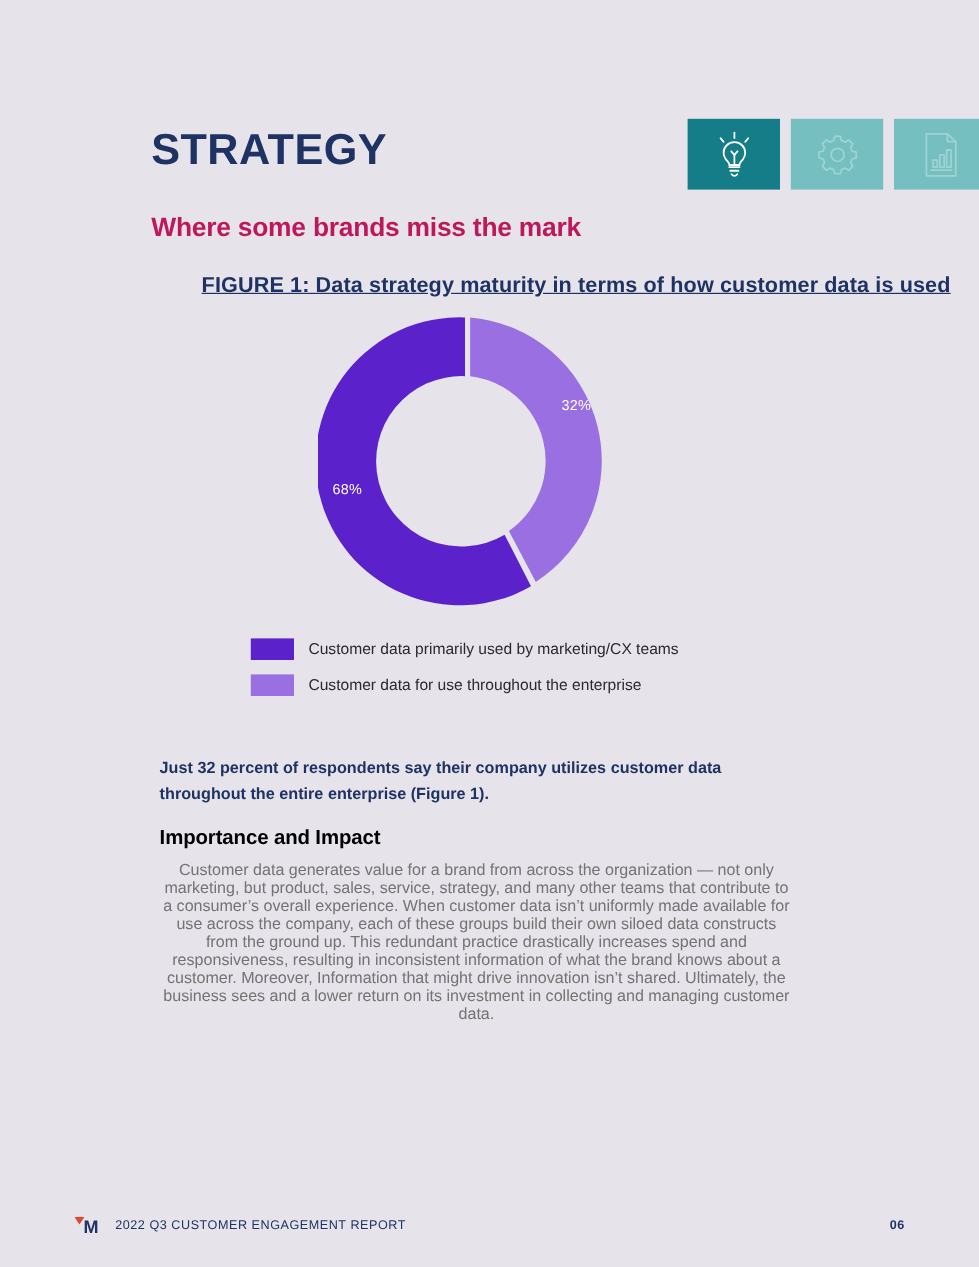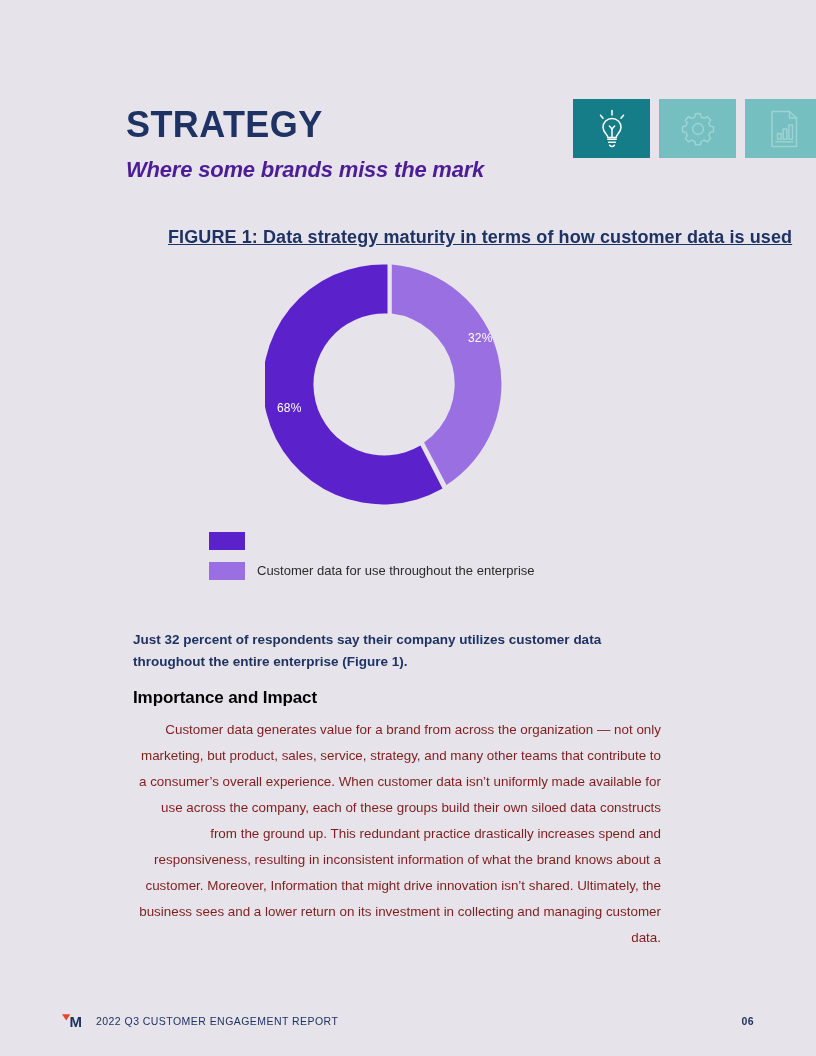--- a/index.html
+++ b/index.html
@@ -31,27 +31,26 @@
     font-size: 36px;
     font-weight: bold;
     letter-spacing: 0.4px;
     color: #1e3263;
     line-height: 42px;
   }
 
   .page-subtitle {
     position: absolute;
     left: 126px;
-    top: 156px;
+    top: 176px;
     font-size: 22px;
     font-weight: bold;
-    color: #4c1d95;
+    color: #be185d;
     letter-spacing: -0.2px;
     line-height: 28px;
-    font-style: italic;
   }
 
   
   .icon-strip {
     position: absolute;
     top: 99px;
     left: 573px;
     display: flex;
     gap: 9px;
   }
@@ -151,23 +150,23 @@
     color: #000000;
     letter-spacing: -0.1px;
   }
 
   .body-copy {
     position: absolute;
     left: 133px;
     top: 717px;
     width: 528px;
     font-size: 13.4px;
-    color: #7f1d1d;
-    line-height: 26px;
-    text-align: right;
+    color: #737373;
+    line-height: 15px;
+    text-align: center;
   }
 
   
   .footer {
     position: absolute;
     left: 62px;
     right: 62px;
     top: 1012px;
     display: flex;
     align-items: center;
@@ -266,20 +265,21 @@
                Z"></path>
     </svg>
     <span class="donut-label big">68%</span>
     <span class="donut-label small">32%</span>
   </div>
 
   <div class="legend">
 
     <div class="legend-row">
       <span class="legend-swatch" style="background:#5b22cc"></span>
+      <span class="legend-text">Customer data primarily used by marketing/CX teams</span>
     </div>
 
     <div class="legend-row">
       <span class="legend-swatch" style="background:#9a6fe2"></span>
       <span class="legend-text">Customer data for use throughout the enterprise</span>
     </div>
 
   </div>
 
   <p class="callout">Just 32 percent of respondents say their company utilizes customer data throughout the entire enterprise (Figure 1).</p>

